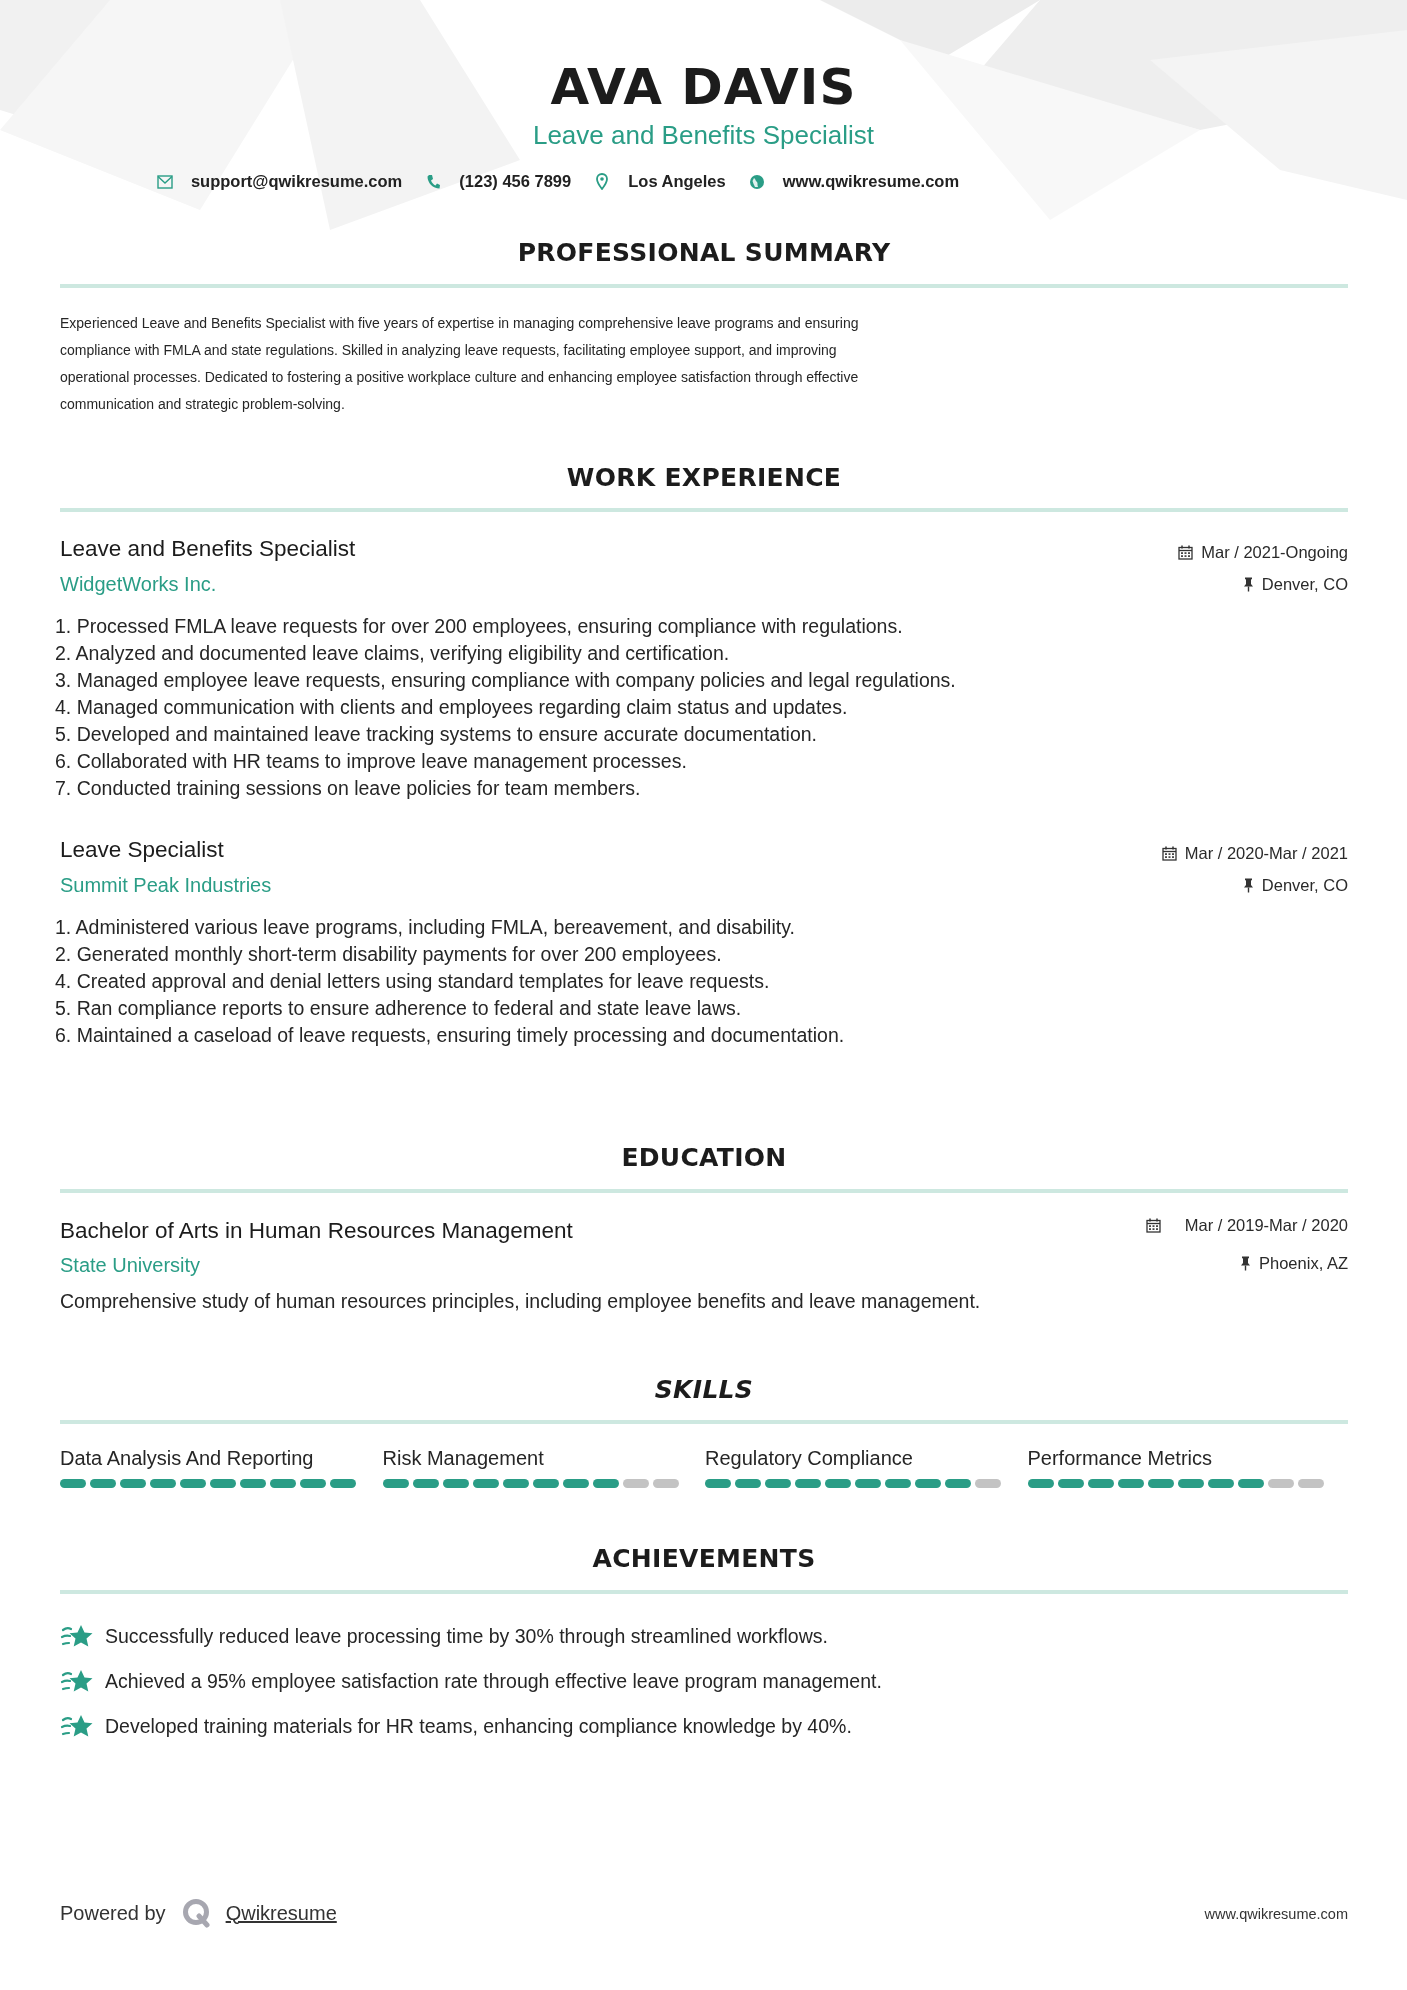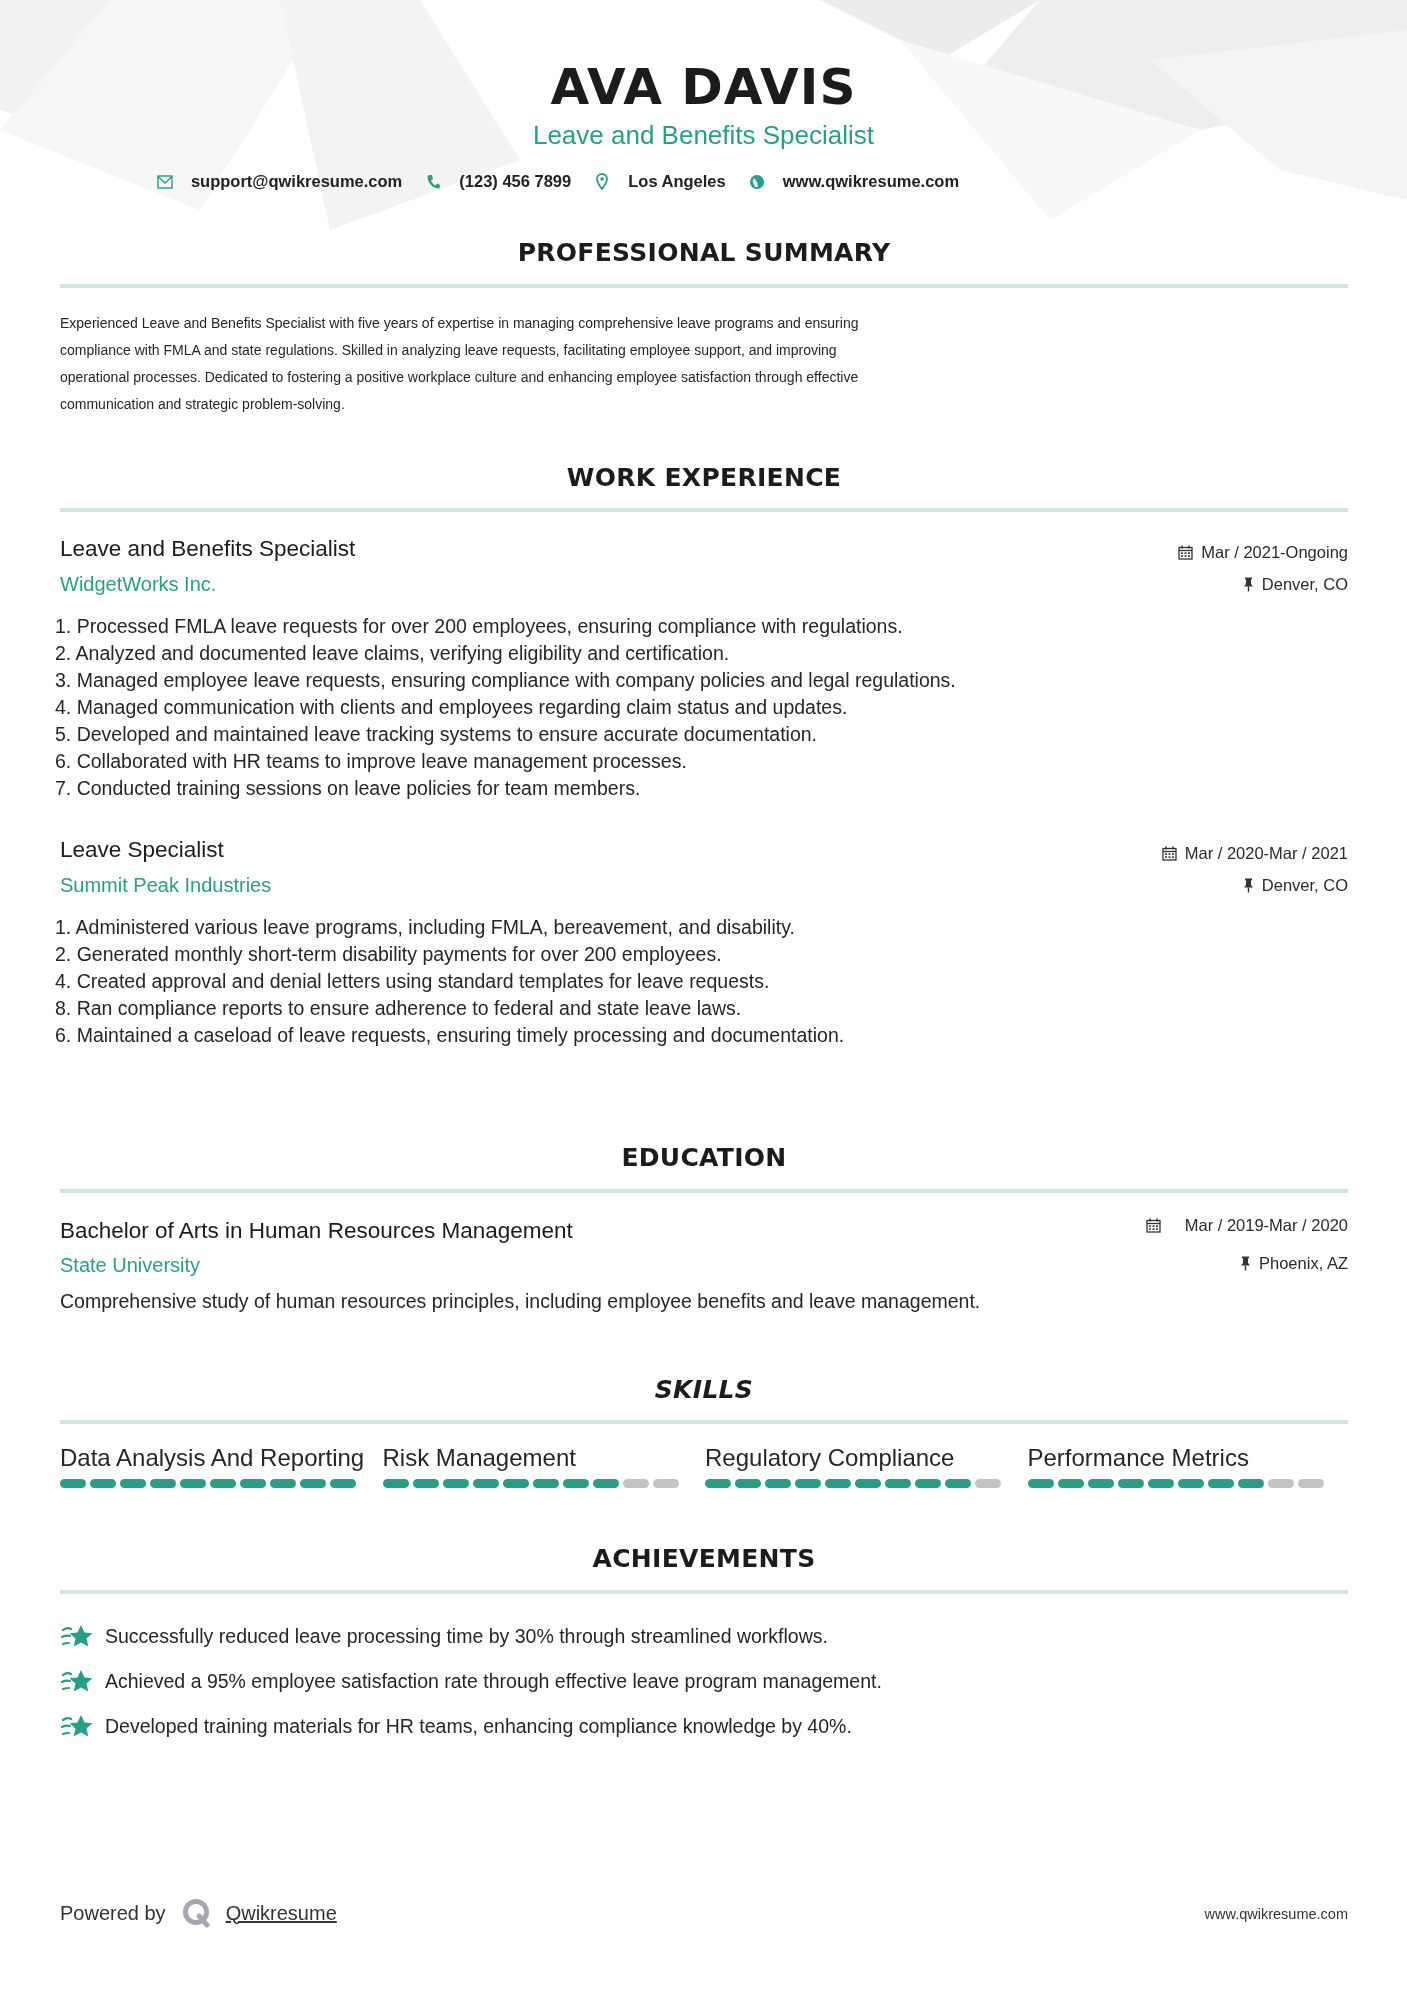--- a/index.html
+++ b/index.html
@@ -52,21 +52,21 @@
   }
   .meta .mi { margin-right: 8px; display: inline-flex; }
 
   .bullets { position: absolute; left: 55px; margin: 0; padding: 0; list-style: none; font-size: 19.5px; color: #262626; }
   .bullets li { height: 27px; line-height: 27px; white-space: nowrap; }
 
   .edu-desc { position: absolute; left: 60px; top: 1290px; font-size: 19.5px; color: #262626; }
 
   .skills { position: absolute; left: 60px; top: 1445px; width: 1290px; display: flex; }
   .skill { width: 330px; }
-  .skill-name { font-size: 24px; color: #262626; height: 30px; line-height: 26px; }
+  .skill-name { font-size: 20px; color: #262626; height: 30px; line-height: 26px; }
   .skill-bar { display: flex; gap: 4px; margin-top: 4px; }
   .seg { width: 26px; height: 9px; border-radius: 5px; background: #c3c3c3; }
   .seg.on { background: #2a9d86; }
 
   .ach-list { position: absolute; left: 60px; top: 1614px; margin: 0; padding: 0; list-style: none; }
   .ach-list li { display: flex; align-items: center; height: 45px; font-size: 19.5px; color: #262626; }
   .ach-list .star { width: 34px; height: 30px; margin-right: 11px; display: inline-flex; }
 
   .footer-left { position: absolute; left: 60px; top: 1898px; display: flex; align-items: center; font-size: 20px; color: #333; }
   .footer-left .q { margin: 0 14px 0 16px; display: inline-flex; }
@@ -217,21 +217,21 @@
           <path d="M3 2 L8 2 L8 7 L10 9.5 L1 9.5 L3 7 Z" fill="#333"></path>
           <rect x="4.8" y="9.5" width="1.4" height="5" fill="#333"></rect>
         </svg>
     </span>
     <span>Denver, CO</span>
   </div>
   <ol class="bullets" style="top:914px;">
     <li>1. Administered various leave programs, including FMLA, bereavement, and disability.</li>
     <li>2. Generated monthly short-term disability payments for over 200 employees.</li>
     <li>4. Created approval and denial letters using standard templates for leave requests.</li>
-    <li>8. Ran compliance reports to ensure adherence to federal and state leave laws.</li>
+    <li>5. Ran compliance reports to ensure adherence to federal and state leave laws.</li>
     <li>6. Maintained a caseload of leave requests, ensuring timely processing and documentation.</li>
   </ol>
 
   <div class="section-h" style="top:1143px;">EDUCATION</div>
   <div class="divider" style="top:1189px;"></div>
   <div class="job-title" style="top:1218px;">Bachelor of Arts in Human Resources Management</div>
   <div class="company" style="top:1254px;">State University</div>
   <div class="meta" style="top:1216px;gap:16px;">
     <span class="mi">
       <svg width="15" height="15" viewBox="0 0 15 15">

